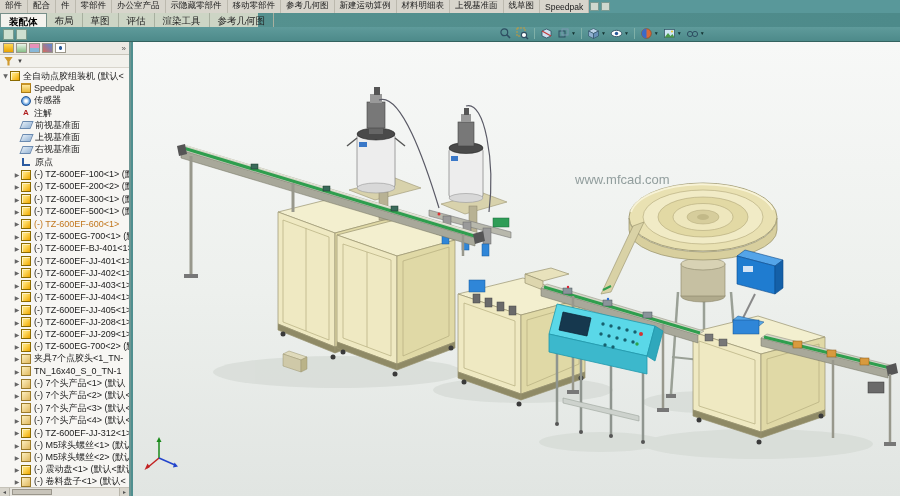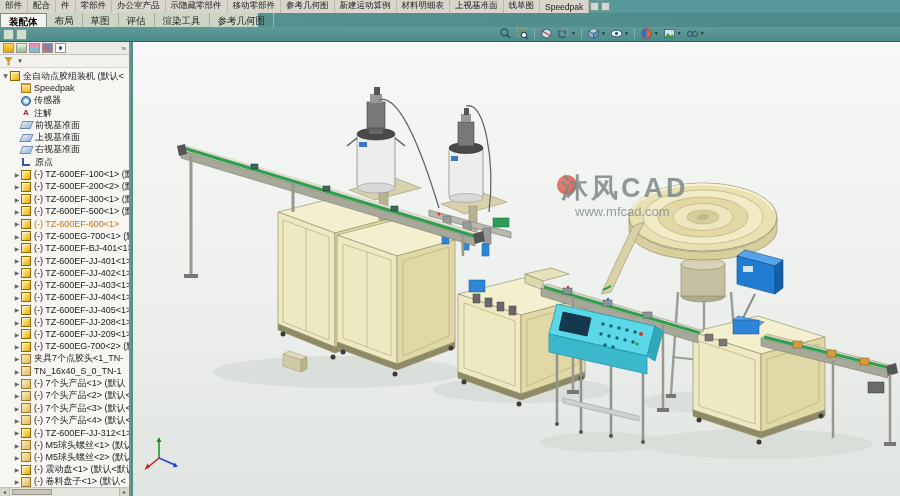--- a/index.html
+++ b/index.html
@@ -609,24 +609,20 @@
       </g>
 
       <g>
         <polygon points="150,312 156,309 174,315 168,318" fill="#dfdabb" stroke="#9a9470" stroke-width="0.5"></polygon>
         <polygon points="150,312 168,318 168,330 150,324" fill="#cfc9a8" stroke="#9a9470" stroke-width="0.5"></polygon>
         <polygon points="168,318 174,315 174,327 168,330" fill="#bab388" stroke="#9a9470" stroke-width="0.5"></polygon>
       </g>
     </svg>
 
     <div class="watermark">
-      <div class="wm-line">
-        <span class="wm-logo"></span>
-        <span class="wm-title">沐风CAD</span>
-      </div>
       <div class="wm-url">www.mfcad.com</div>
     </div>
 
     <svg class="triad" width="40" height="36">
       <line x1="16" y1="22" x2="16" y2="4" stroke="#1a8a1a" stroke-width="1.5"></line>
       <polygon points="16,1 13.5,6 18.5,6" fill="#1a8a1a"></polygon>
       <line x1="16" y1="22" x2="4" y2="32" stroke="#c22222" stroke-width="1.5"></line>
       <polygon points="1.5,34 7,31 4.5,27.5" fill="#c22222"></polygon>
       <line x1="16" y1="22" x2="32" y2="29" stroke="#2244cc" stroke-width="1.5"></line>
       <polygon points="35,30.5 30,31.5 31.5,26.5" fill="#2244cc"></polygon>

